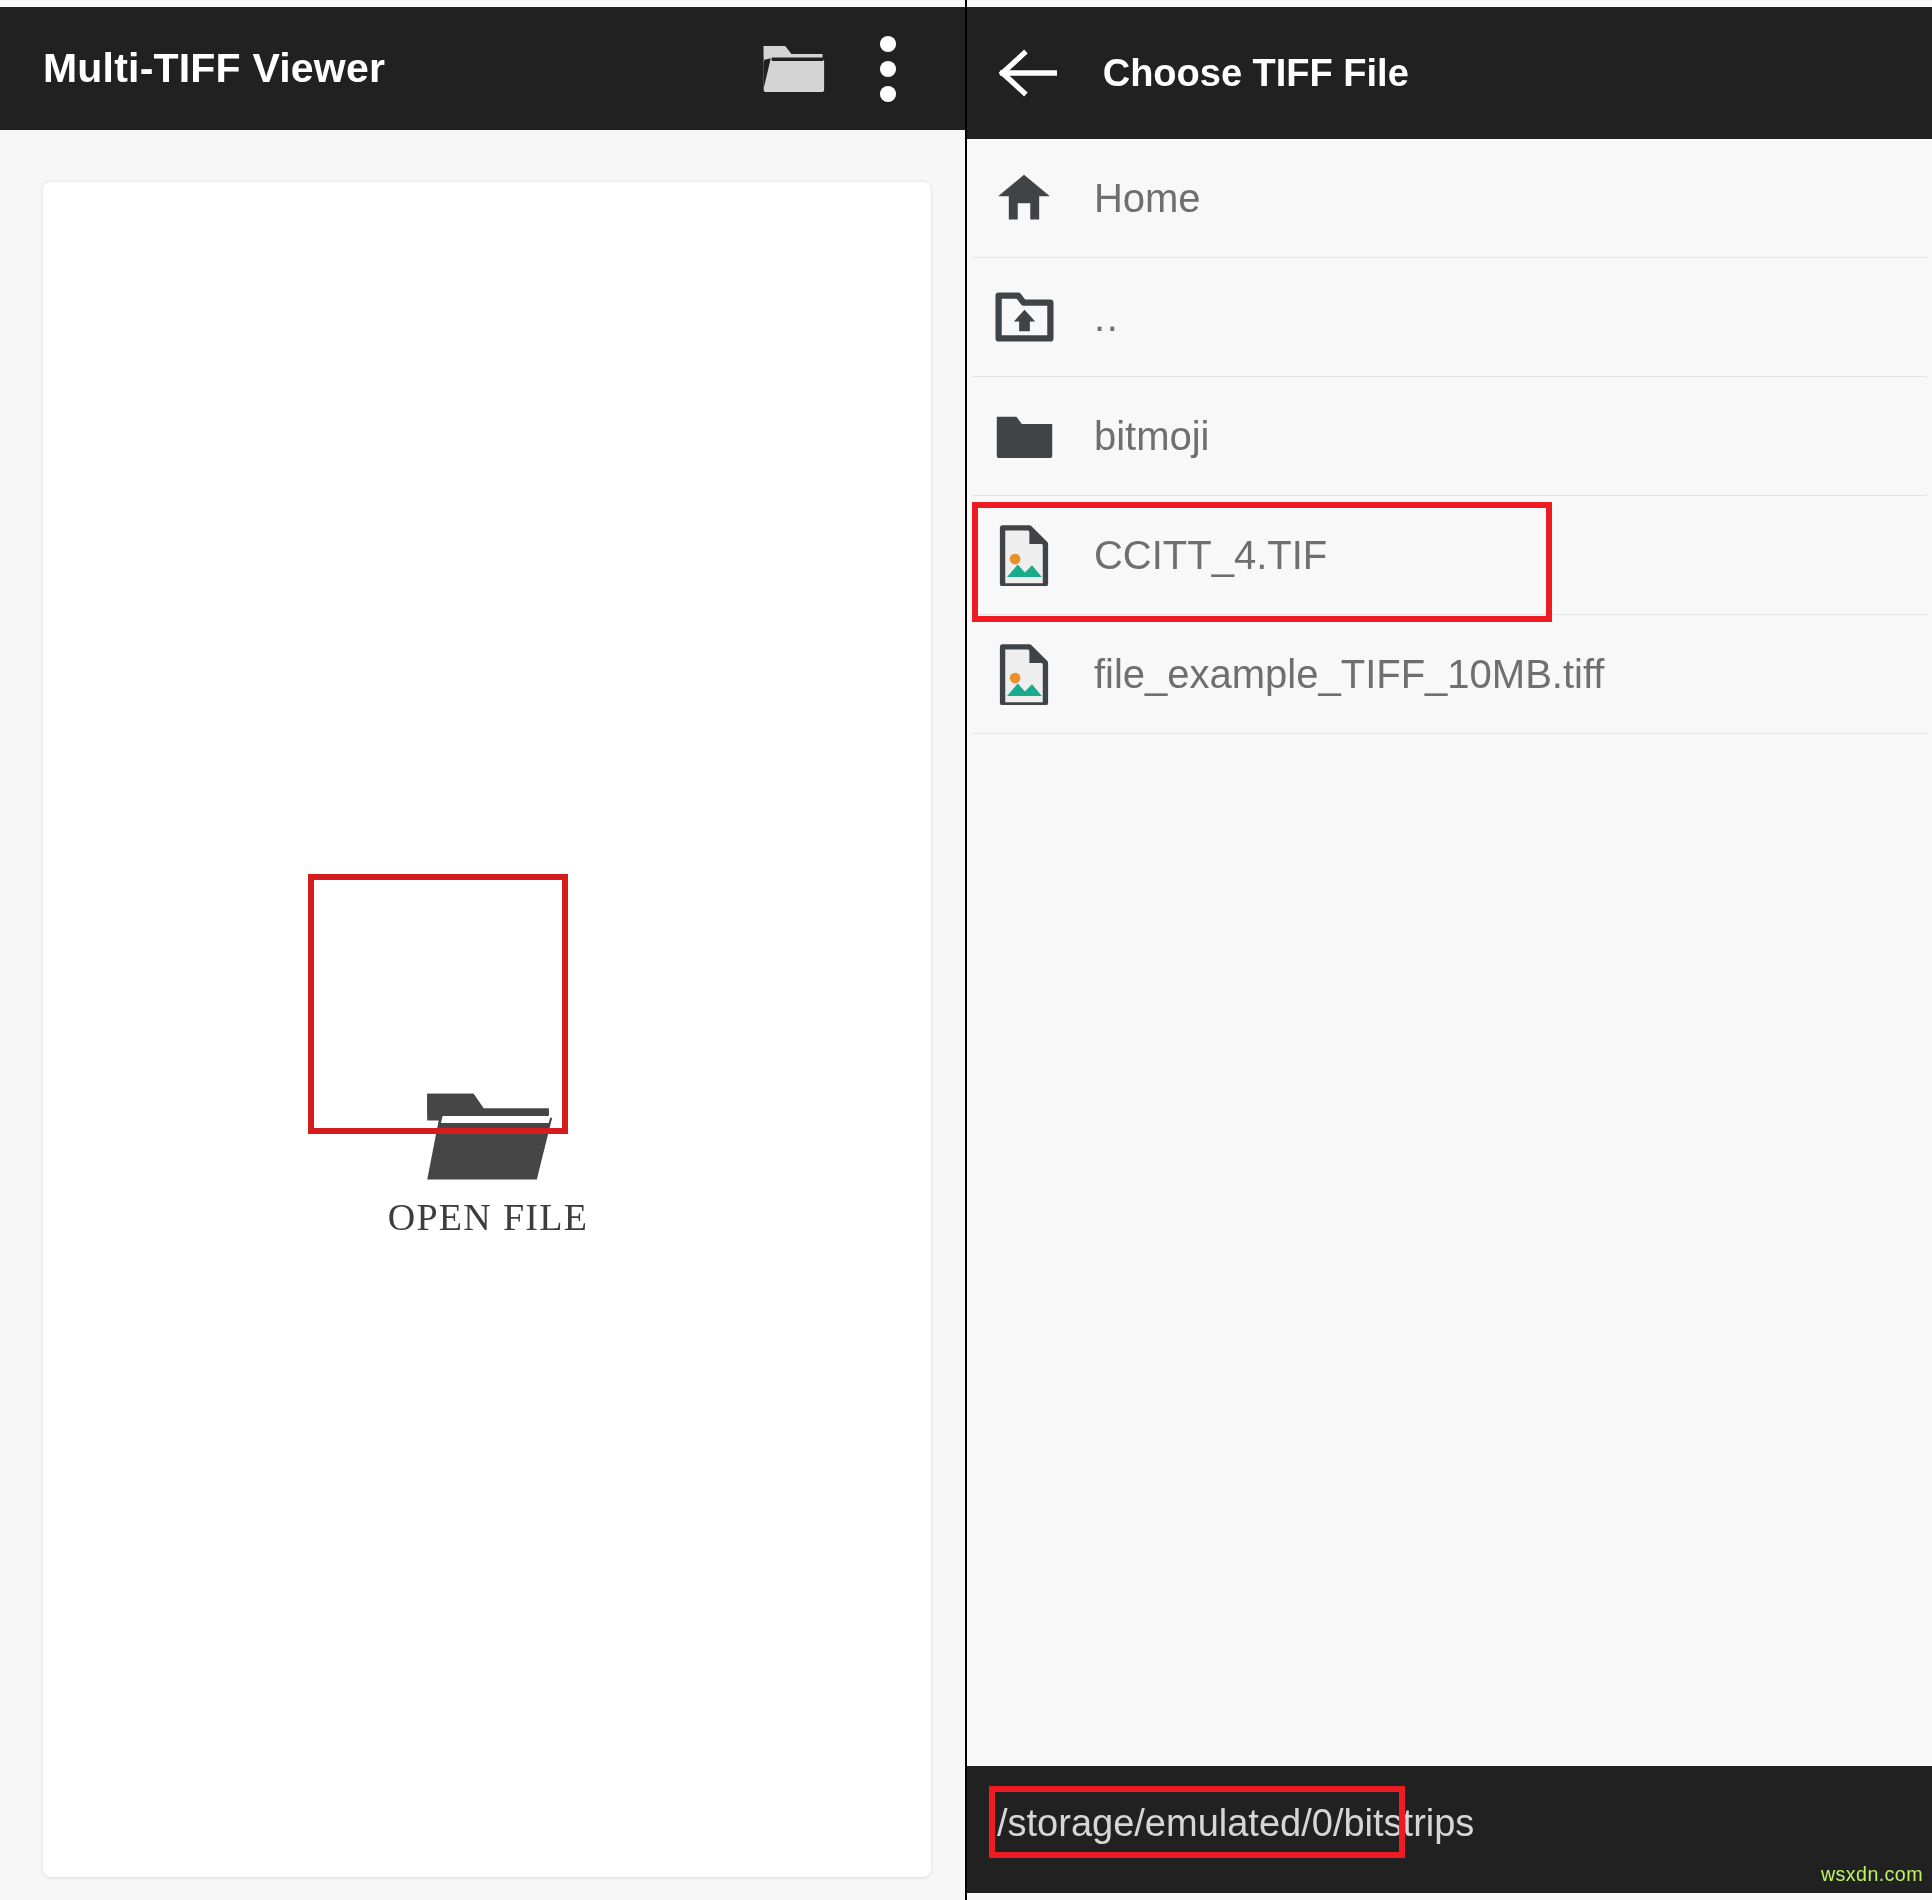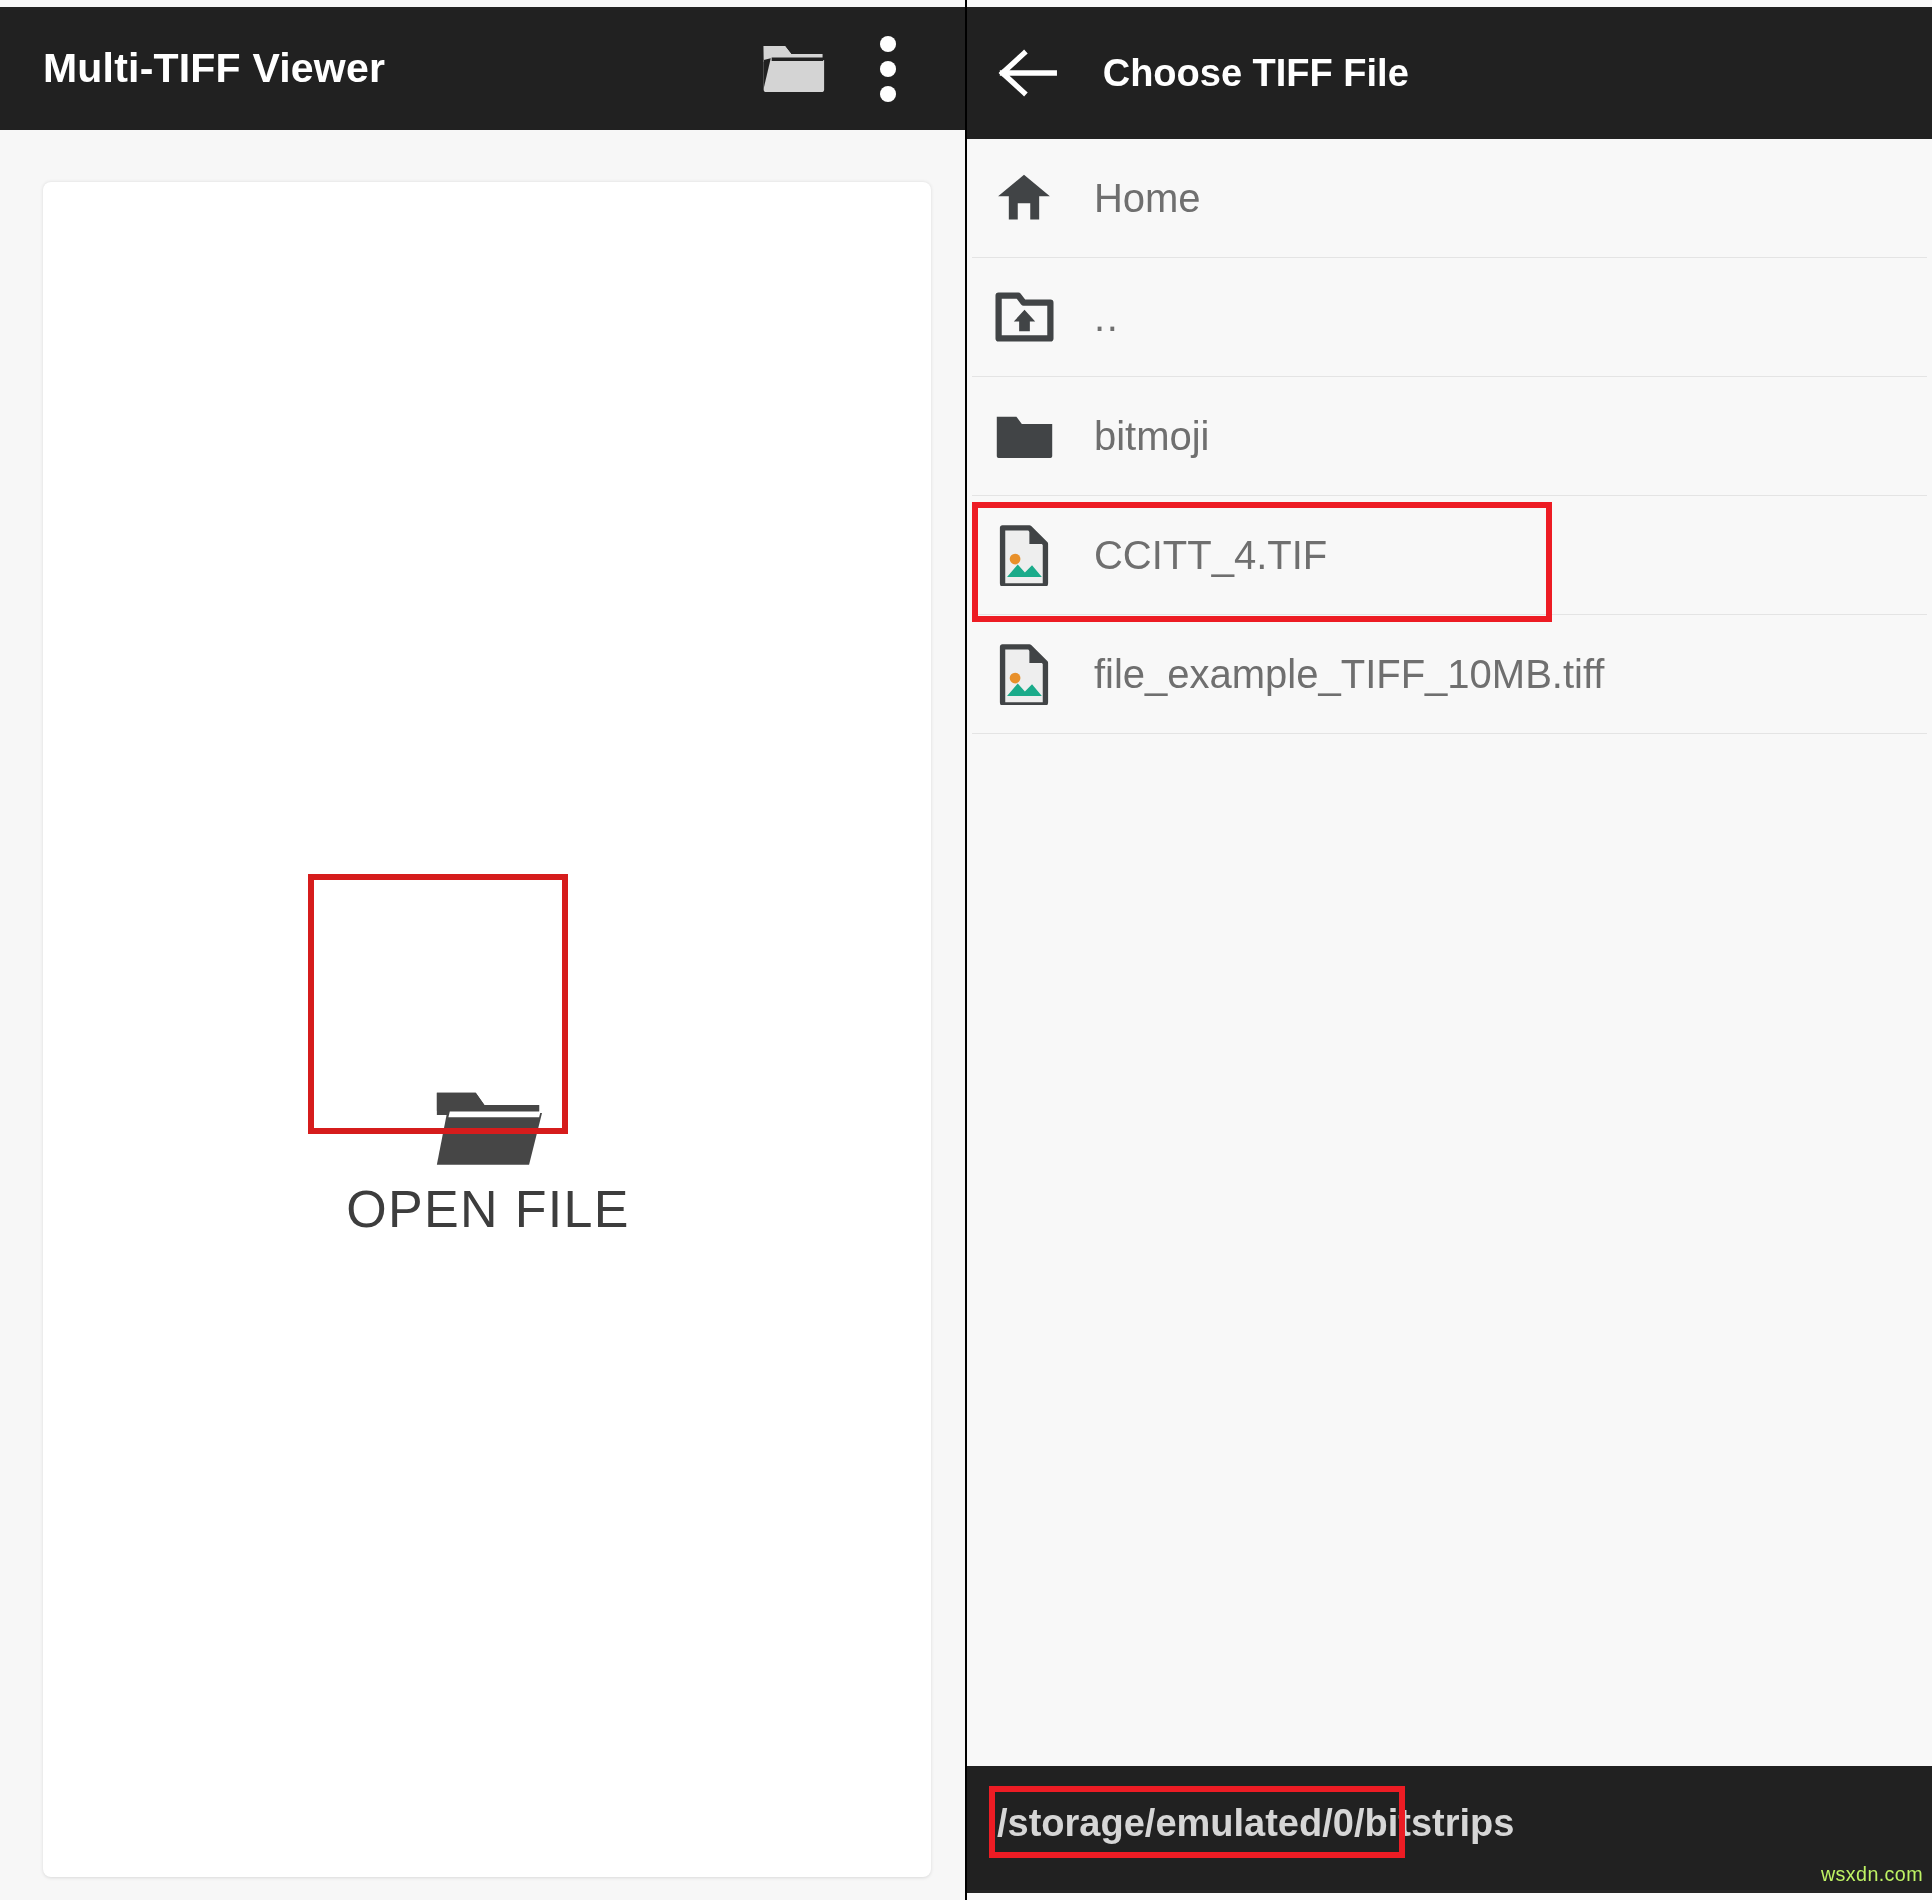--- a/index.html
+++ b/index.html
@@ -78,24 +78,25 @@
     top: 905px;
     width: 362px;
     height: 152px;
     display: flex;
     flex-direction: column;
     align-items: center;
     justify-content: center;
   }
   .open-file-label {
     color: #3d3d3d;
-    font-size: 52px;
+    font-size: 38px;
     letter-spacing: 1.3px;
     margin-top: 7px;
     white-space: nowrap;
+    font-family: Liberation Serif, serif;
   }
   .red-box-openfile {
     position: absolute;
     left: 308px;
     top: 874px;
     width: 260px;
     height: 260px;
     border: 6.3px solid #d61c1c;
     box-sizing: border-box;
     pointer-events: none;
@@ -212,21 +213,20 @@
     height: 127px;
     background: #212121;
   }
   .path-text {
     position: absolute;
     left: 30px;
     top: 36px;
     color: #d6d6d6;
     font-size: 38px;
     white-space: nowrap;
-    font-weight: bold;
   }
   .red-box-path {
     position: absolute;
     left: 21.5px;
     top: 19.7px;
     width: 416px;
     height: 72px;
     border: 6.3px solid #ed1c24;
     box-sizing: border-box;
     pointer-events: none;

